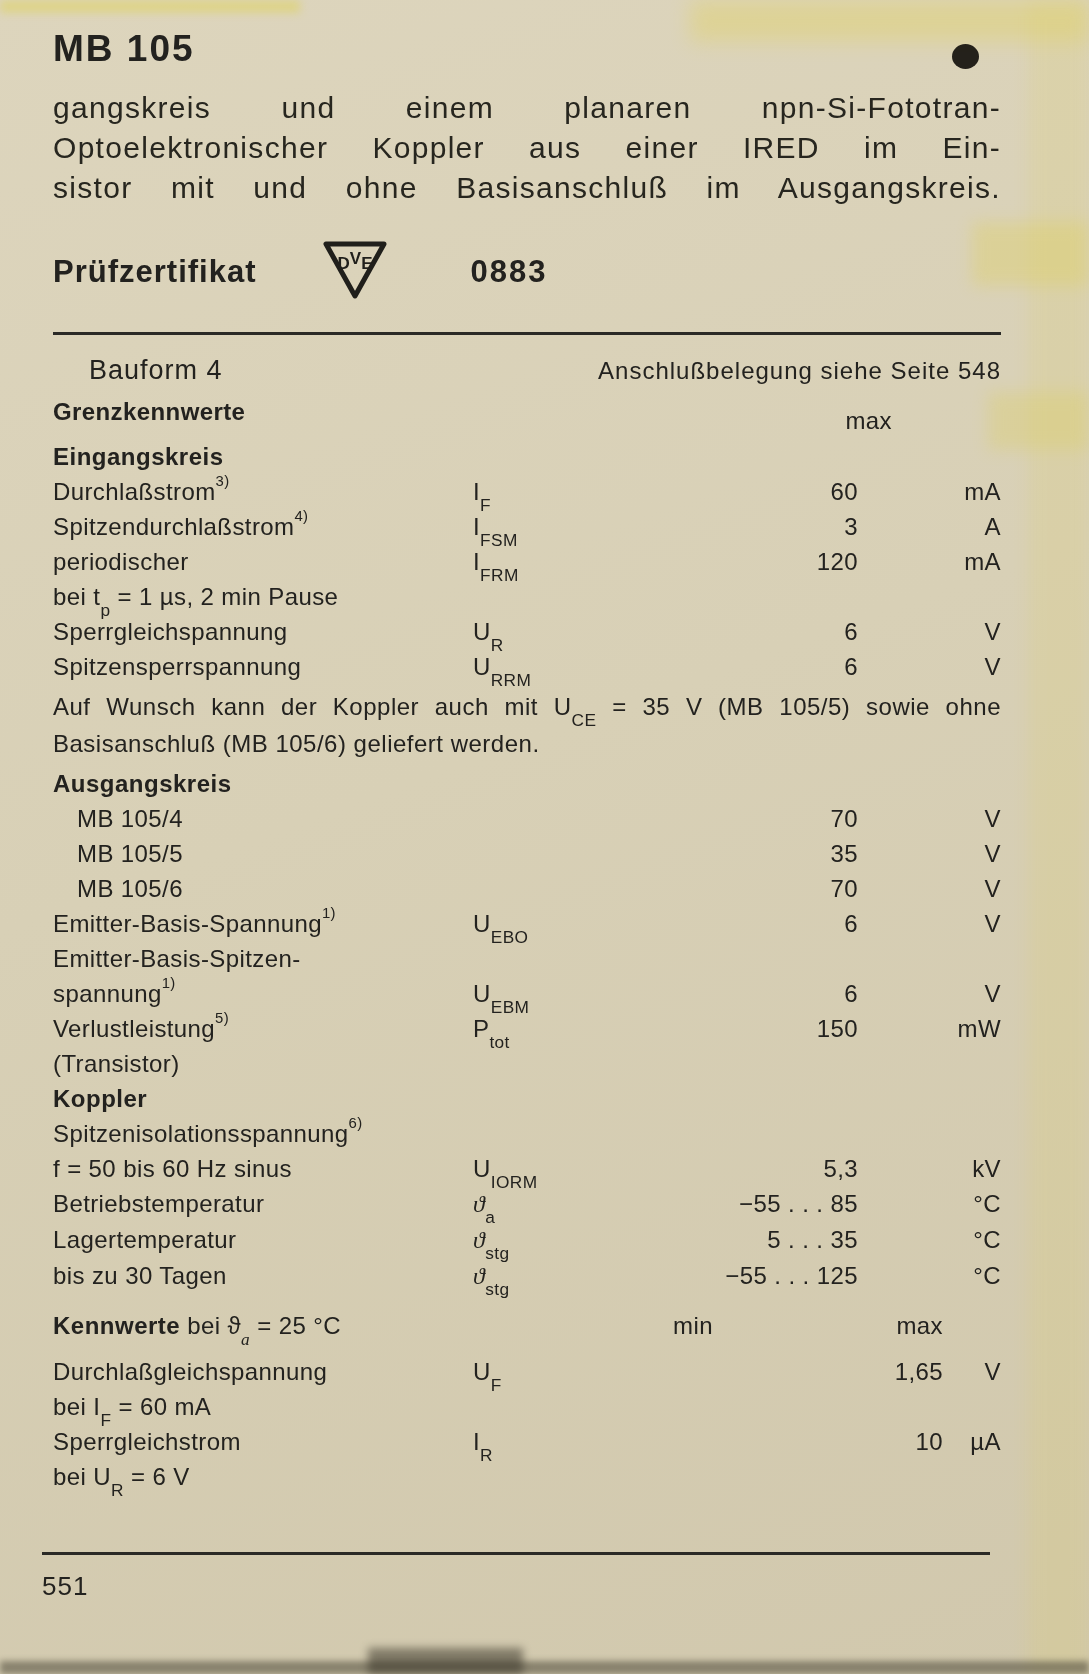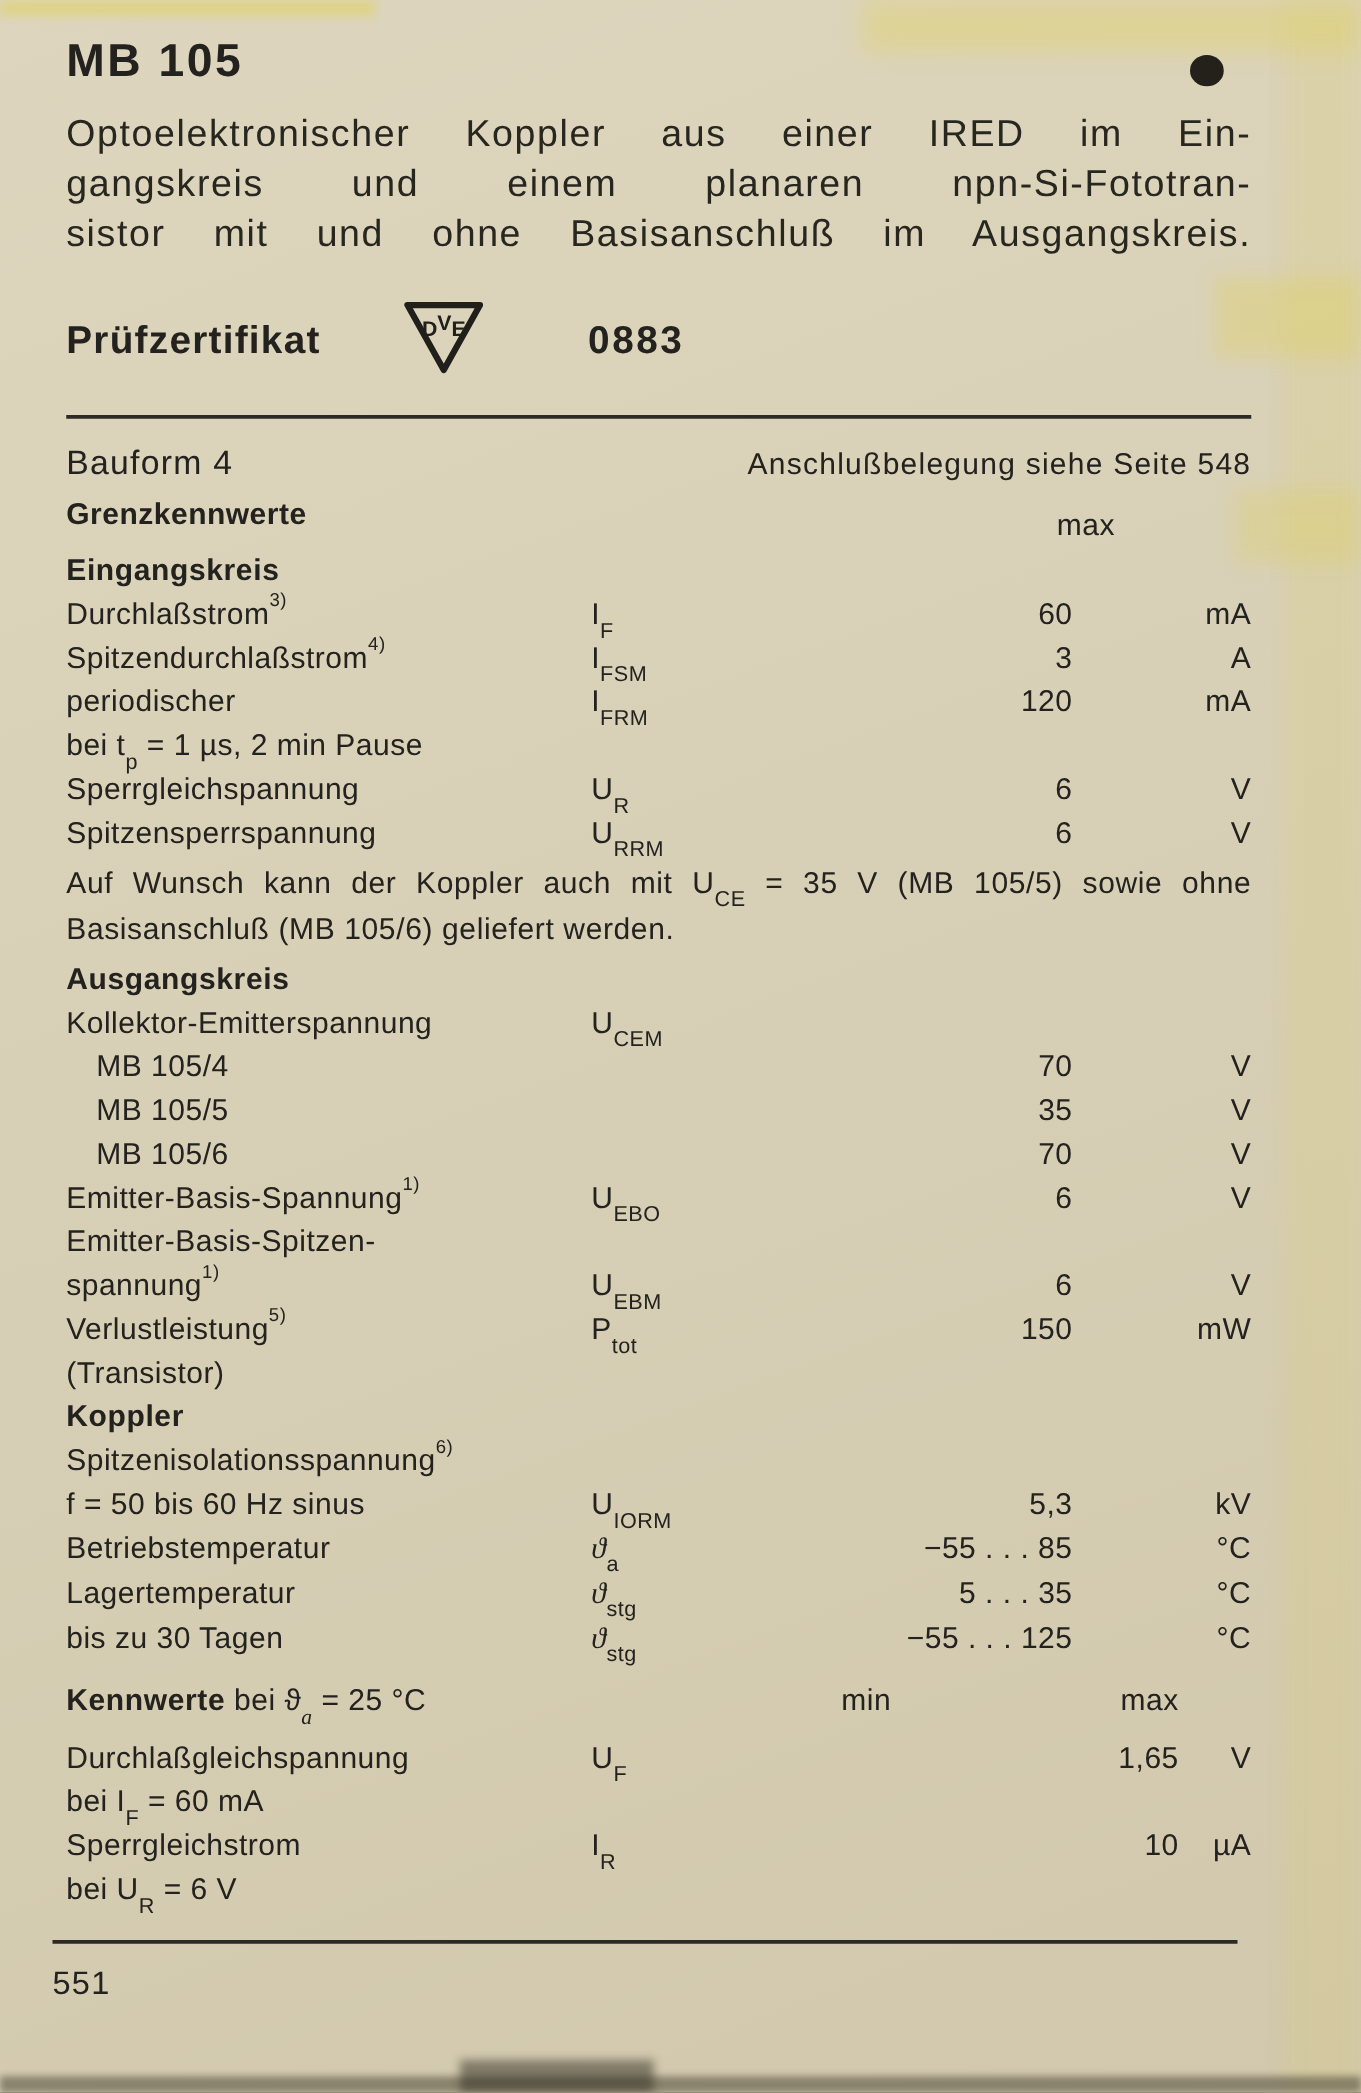--- a/index.html
+++ b/index.html
@@ -15,21 +15,21 @@
   .content{position:absolute;left:53px;top:26px;width:948px;}
   .title{font-size:37px;font-weight:700;letter-spacing:2px;line-height:46px;}
   .desc{margin-top:16px;font-size:30px;line-height:40px;letter-spacing:1.3px;color:#27261f;}
   .desc .jline{text-align:justify;text-align-last:justify;}
   .certline{margin-top:32px;display:flex;align-items:center;height:64px;}
   .certline .clabel{font-size:31px;font-weight:700;letter-spacing:1px;}
   .certline .logo{margin-left:62px;}
   .certline .cnum{margin-left:78px;font-size:31px;font-weight:700;letter-spacing:2px;}
   .rule{margin-top:28px;height:3px;background:#2b2a26;}
   .bauformline{margin-top:20px;display:flex;justify-content:space-between;align-items:baseline;}
-  .bauform{font-size:27px;letter-spacing:1px;}
+  .bauform{font-size:27px;letter-spacing:1px;margin-left:36px;}
   .pinnote{font-size:24px;letter-spacing:1px;}
   .sect{font-weight:700;font-size:24px;min-height:35px;line-height:35px;letter-spacing:.5px;}
   .row{display:grid;grid-template-columns:420px 190px 195px 1fr;min-height:35px;line-height:35px;font-size:24px;align-items:baseline;letter-spacing:.4px;}
   .c-label{}
   .c-label.ind{padding-left:24px;}
   .c-sym{}
   .c-val{text-align:right;}
   .c-unit{text-align:right;}
   .ghead .c-label{font-weight:700;}
   .ghead .c-val{position:relative;top:9px;}
@@ -58,22 +58,22 @@
   <div class="stain" style="left:988px;top:392px;width:101px;height:58px;background:#ddcf55;opacity:.28;filter:blur(8px);"></div>
   <div class="stain" style="left:952px;top:44px;width:27px;height:25px;background:#15120e;border-radius:50%;opacity:.92;filter:blur(.5px);"></div>
   <div class="stain" style="left:0;top:1661px;width:1089px;height:13px;background:#3f3b2c;opacity:.5;filter:blur(3px);"></div>
   <div class="stain" style="left:368px;top:1648px;width:155px;height:26px;background:#2f2b20;opacity:.5;filter:blur(4px);"></div>
 
   <div class="content">
 
     <div class="title">MB 105</div>
 
     <div class="desc">
+      <div class="jline">gangskreis und einem planaren npn-Si-Fototran-</div>
       <div class="jline">Optoelektronischer Koppler aus einer IRED im Ein-</div>
-      <div class="jline">gangskreis und einem planaren npn-Si-Fototran-</div>
       <div class="jline">sistor mit und ohne Basisanschluß im Ausgangskreis.</div>
     </div>
 
     <div class="certline">
       <span class="clabel">Prüfzertifikat</span>
       <span class="logo">
         <svg width="74" height="62" viewBox="0 0 74 62">
           <path d="M8 5 L66 5 L37 57 Z" fill="none" stroke="#201f1b" stroke-width="5" stroke-linejoin="round"></path>
           <text x="37" y="30" text-anchor="middle" font-family="Liberation Sans, sans-serif" font-size="17" font-weight="bold" fill="#201f1b">D<tspan dy="-5">V</tspan><tspan dy="5">E</tspan></text>
         </svg>
@@ -129,26 +129,20 @@
       <span class="c-sym"><span>U</span><sub>RRM</sub></span>
       <span class="c-val">6</span>
       <span class="c-unit">V</span>
     </div>
 
     <div class="note"><span>Auf Wunsch kann der Koppler auch mit U</span><sub>CE</sub><span> = 35 V (MB 105/5) sowie ohne Basisanschluß (MB 105/6) geliefert werden.</span></div>
 
     <div class="sect" style="margin-top:4px;">Ausgangskreis</div>
 
     <div class="row">
-      <span class="c-label"><span>Kollektor-Emitterspannung</span></span>
-      <span class="c-sym"><span>U</span><sub>CEM</sub></span>
-      <span class="c-val"></span>
-        <span class="c-unit"></span>
-    </div>
-    <div class="row">
       <span class="c-label ind"><span>MB 105/4</span></span>
       <span class="c-sym"></span>
       <span class="c-val">70</span>
       <span class="c-unit">V</span>
     </div>
     <div class="row">
       <span class="c-label ind"><span>MB 105/5</span></span>
       <span class="c-sym"></span>
       <span class="c-val">35</span>
       <span class="c-unit">V</span>

